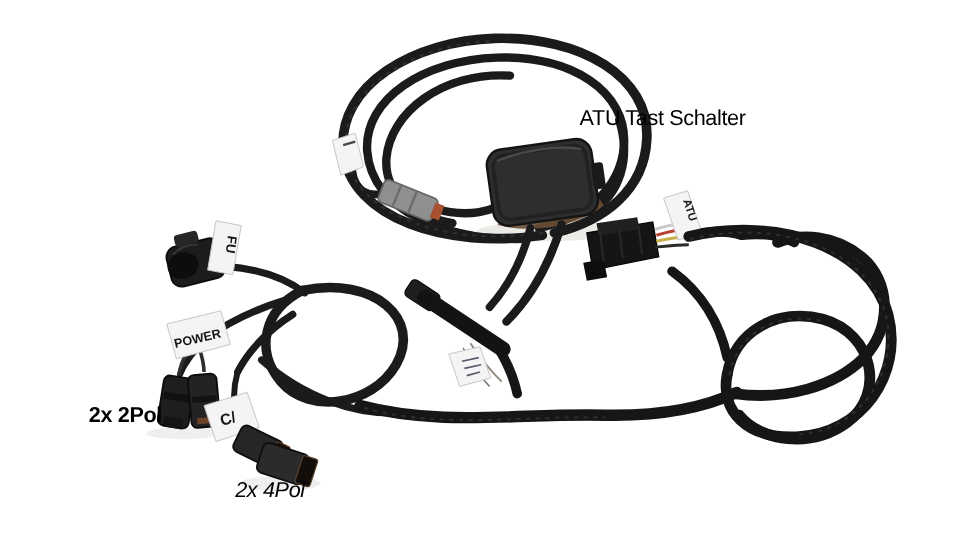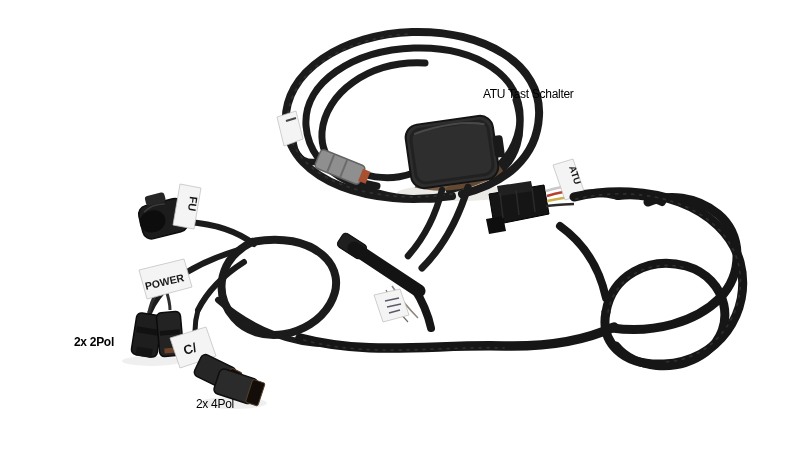--- a/index.html
+++ b/index.html
@@ -2,27 +2,27 @@
 <html><head>
 <meta charset="utf-8">
 <style>
   html,body{margin:0;padding:0;background:#fff;}
   .stage{
     position:relative;width:800px;height:450px;background:#ffffff;
     overflow:hidden;font-family:"Liberation Sans",sans-serif;
   }
   .stage svg{position:absolute;left:0;top:0;}
   .photo-label{
-    position:absolute;color:#010101;font-size:12px;line-height:1.15;
+    position:absolute;color:#010101;font-size:18px;line-height:1.15;
     letter-spacing:-0.3px;white-space:nowrap;
   }
   .lbl-tast{left:483px;top:88px;}
   .lbl-stecker{left:505px;top:150px;}
   .lbl-2pol{left:74px;top:336px;font-weight:bold;}
-  .lbl-4pol{left:196px;top:398px;}
+  .lbl-4pol{left:196px;top:398px;font-style:italic;}
   .cable{fill:none;stroke:#1b1b1b;stroke-linecap:round;}
   .cable-thick{fill:none;stroke:#161616;stroke-linecap:round;}
   .braid{fill:none;stroke:#4a4a4a;stroke-linecap:round;stroke-dasharray:2 6;opacity:.45;}
   .tag{fill:#f4f4f4;stroke:#c3c3c3;stroke-width:0.8;}
   .tagtext{font-family:"Liberation Sans",sans-serif;font-weight:bold;fill:#161616;}
 </style>
 </head>
 <body>
 
 <div class="stage">

